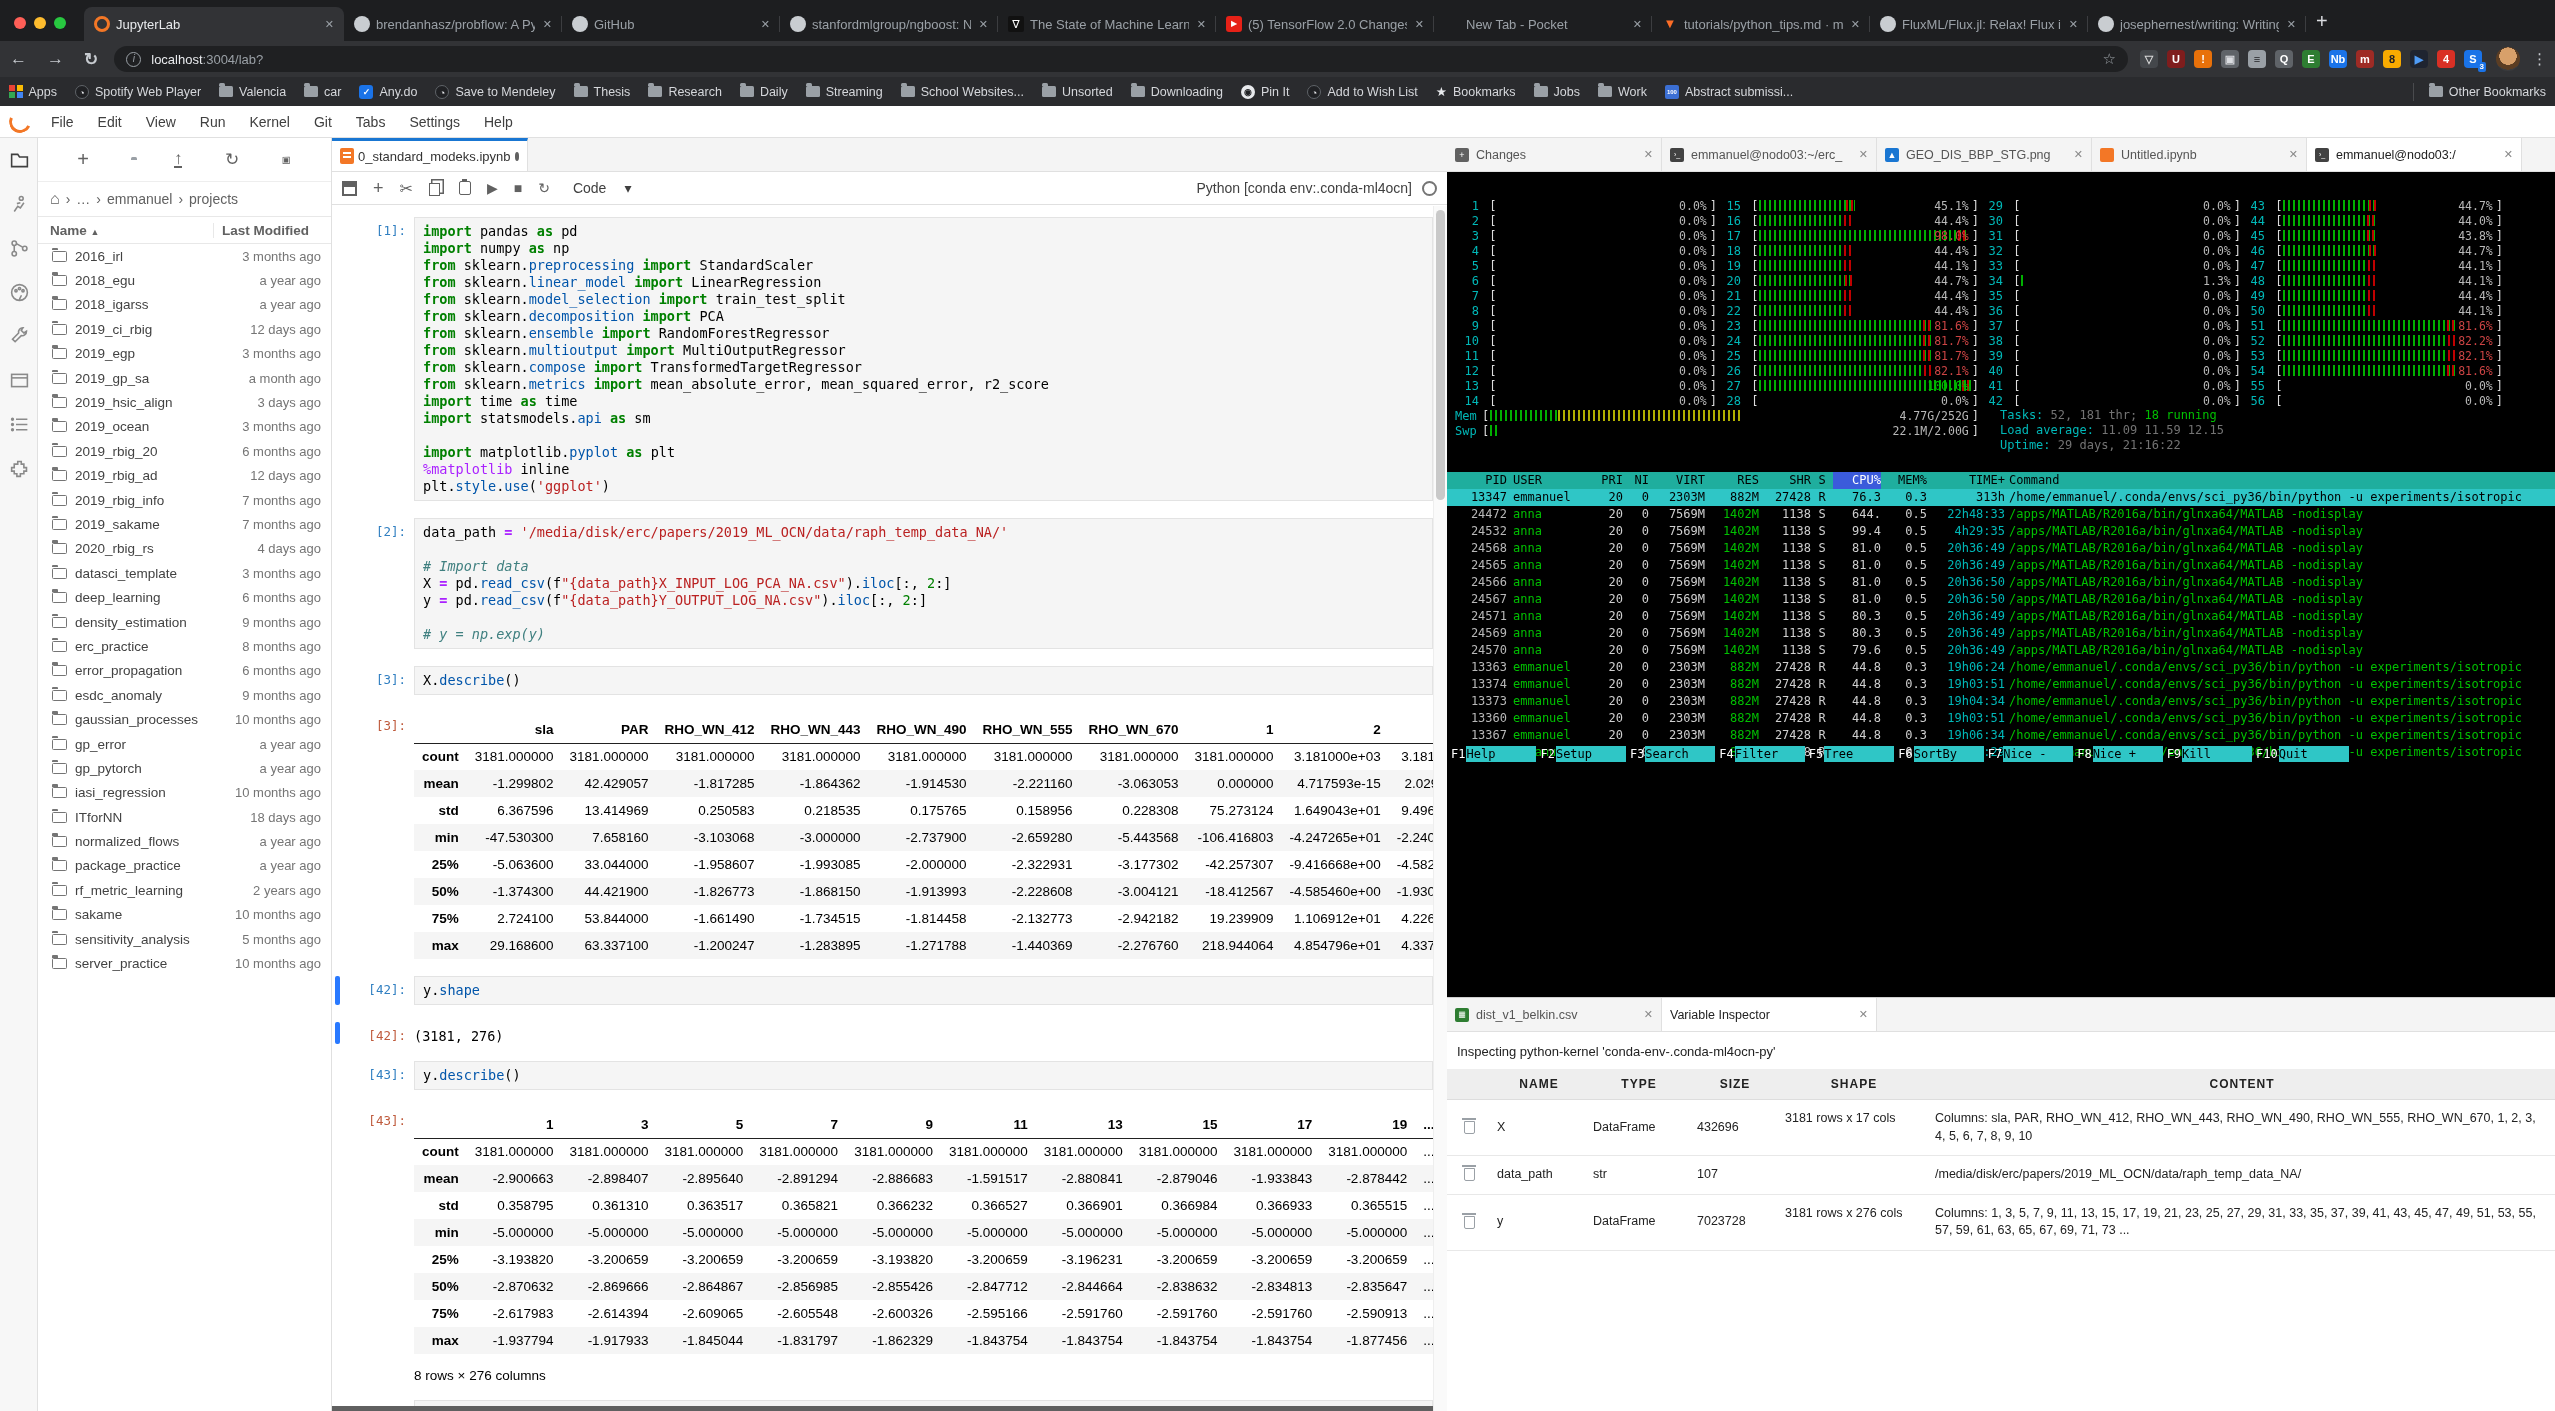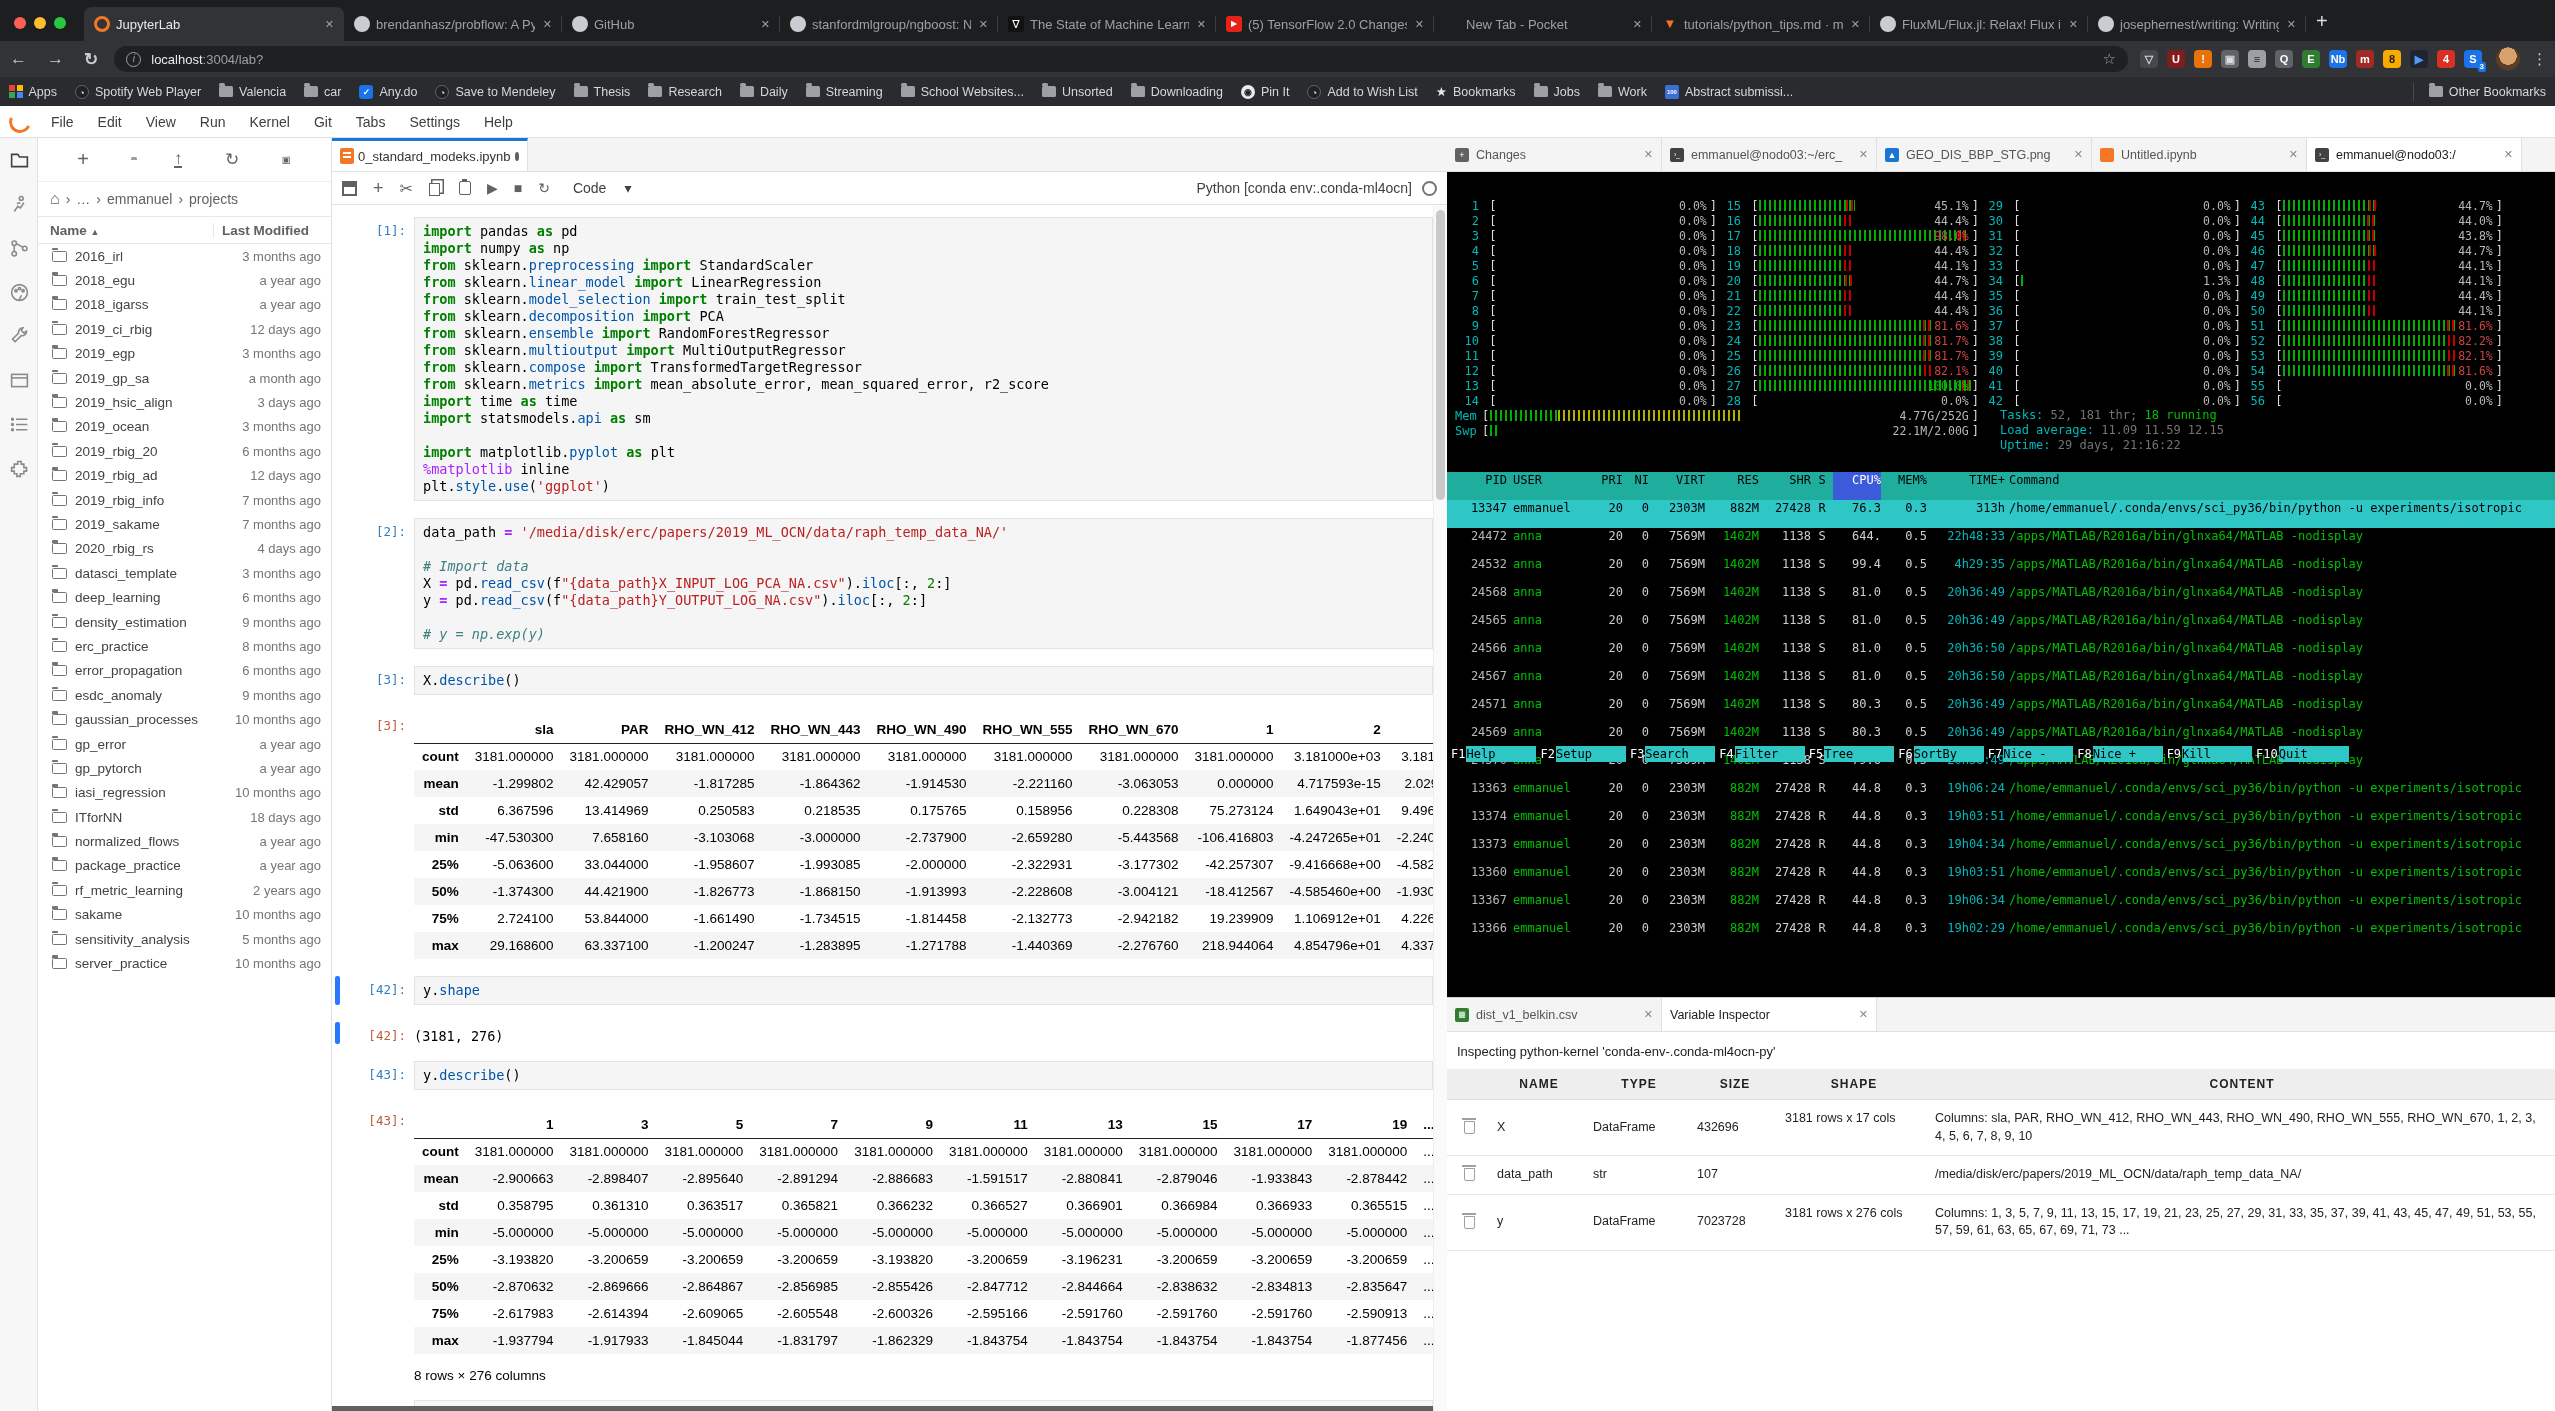--- a/index.html
+++ b/index.html
@@ -124,21 +124,21 @@
   .barwrap { flex:1; position:relative; height:11px; margin:0 1px; }
   .barfill { position:absolute; left:0; top:0; bottom:0; background:repeating-linear-gradient(90deg,#00b000 0 2px,transparent 2px 5px); }
   .barred { position:absolute; right:0; top:0; bottom:0; width:9px; background:repeating-linear-gradient(90deg,#c00000 0 2px,transparent 2px 5px); }
   .pct { position:absolute; right:2px; top:-1px; font-size:11.5px; }
   .pct.mid { color:#b8b8b8; } .pct.hot { color:#cc4444; } .pct.full { color:#00c000; }
   .memrow { position:absolute; left:8px; display:flex; align-items:center; width:524px; height:15px; }
   .memlbl { color:#00b8b8; width:27px; }
   .sysinfo { position:absolute; left:553px; line-height:15px; white-space:pre; }
   .cy { color:#00b8b8; } .wh { color:#737373; } .gr { color:#00c000; }
   .ptable { position:absolute; left:0; top:300px; right:0; }
-  .prow { display:flex; height:28px; line-height:16px; white-space:nowrap; overflow:hidden; padding-left:8px; }
+  .prow { display:flex; height:17px; line-height:16px; white-space:nowrap; overflow:hidden; padding-left:8px; }
   .prow span { overflow:hidden; flex:0 0 auto; }
   .phead { background:#1fae9e; color:#000; }
   .phead .c8 { background:#3b5bdb; color:#fff; }
   .pcur { background:#2fc6c6; color:#000 !important; }
   .pcur span { color:#000 !important; }
   .c0{width:58px;text-align:right;padding-right:6px} .c1{width:80px;color:#00c000} .c2{width:30px;text-align:right;color:#cfcfcf}
   .c3{width:26px;text-align:right;color:#cfcfcf} .c4{width:56px;text-align:right;color:#cfcfcf} .c5{width:54px;text-align:right;color:#00c000}
   .c6{width:52px;text-align:right;color:#cfcfcf} .c7{width:22px;text-align:center;color:#cfcfcf} .c8{width:48px;text-align:right;color:#cfcfcf}
   .c9{width:46px;text-align:right;color:#cfcfcf} .c10{width:82px;text-align:right;color:#00b8b8;padding-right:4px} .c11{flex:1 1 auto !important;color:#00c000}
   .phead span { color:#000; }

